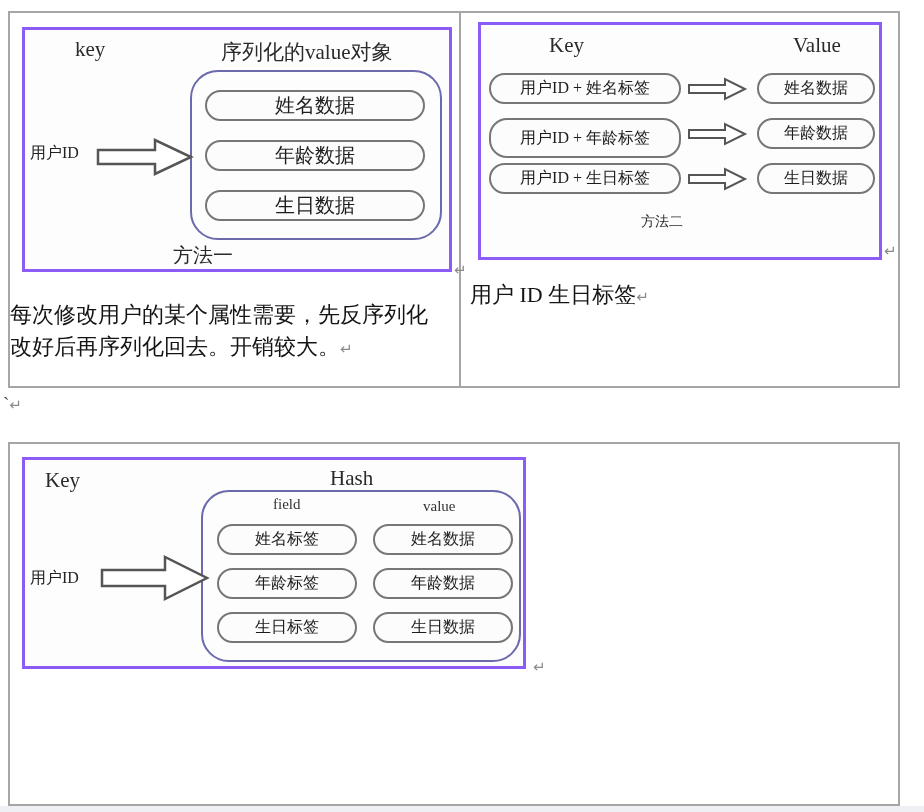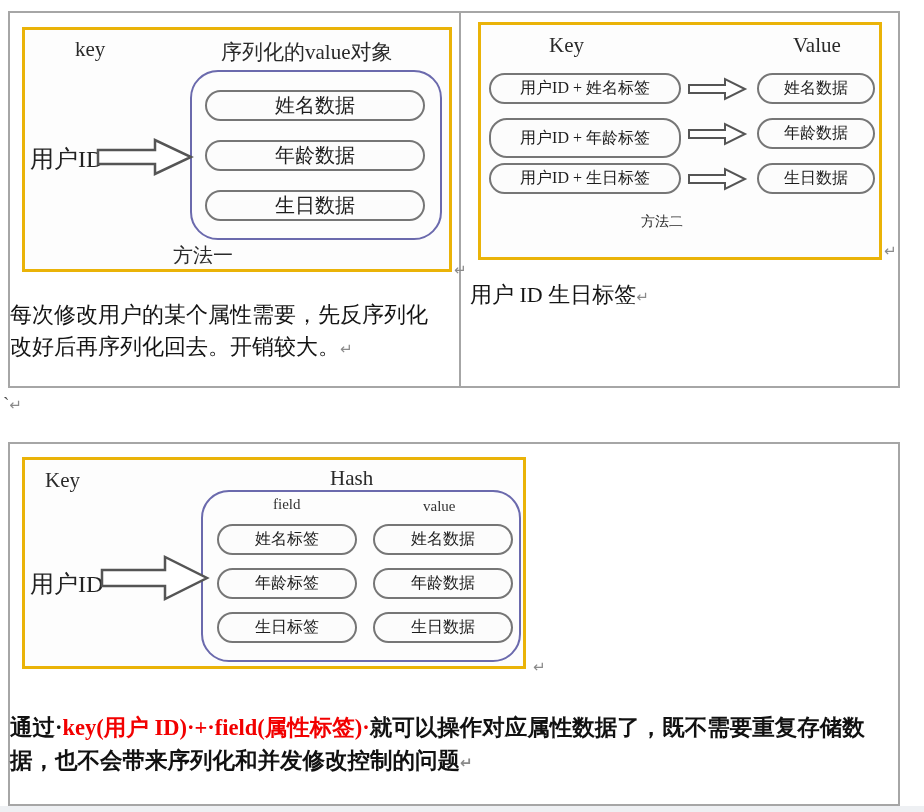--- a/index.html
+++ b/index.html
@@ -4,30 +4,30 @@
 <style>
   html,body{margin:0;padding:0;background:#ffffff;}
   .page{
     position:relative;width:924px;height:812px;background:#ffffff;overflow:hidden;
     font-family:"Liberation Serif","DejaVu Serif",serif;color:#1c1c1c;
   }
   .tbl{position:absolute;border:2px solid #a6a6a6;box-sizing:border-box;background:#ffffff;}
   .tbl1{left:8px;top:11px;width:892px;height:377px;}
   .tbl2{left:8px;top:442px;width:892px;height:364px;}
   .cell-divider{position:absolute;left:449px;top:0;bottom:0;width:2px;background:#a6a6a6;}
-  .diag{position:absolute;border:3px solid #eab308;background:#fdfdfd;box-sizing:border-box;}
+  .diag{position:absolute;border:3px solid #8b5cf6;background:#fdfdfd;box-sizing:border-box;}
   .diag1{left:22px;top:27px;width:430px;height:245px;}
   .diag2{left:478px;top:22px;width:404px;height:238px;}
   .diag3{left:22px;top:457px;width:504px;height:212px;}
   .hdr{position:absolute;font-size:21px;color:#2a2a2a;white-space:nowrap;}
   .group-box{position:absolute;border:2px solid #6b6aad;border-radius:28px;background:transparent;box-sizing:border-box;}
   .pill{position:absolute;border:2px solid #767676;border-radius:18px;background:#fcfcfc;
         display:flex;align-items:center;justify-content:center;font-size:16px;color:#1c1c1c;
         box-sizing:border-box;white-space:nowrap;}
-  .src{position:absolute;font-size:24px;color:#222;white-space:nowrap;}
+  .src{position:absolute;font-size:16px;color:#222;white-space:nowrap;}
   .cap{position:absolute;font-size:20px;color:#2a2a2a;white-space:nowrap;}
   .subhdr{position:absolute;font-size:15px;color:#333;white-space:nowrap;}
   .note{position:absolute;font-size:22px;color:#141414;line-height:32px;white-space:nowrap;}
   .pilcrow{color:#8a8a8a;font-size:15px;font-family:"DejaVu Sans",sans-serif;}
   .gapmark{position:absolute;left:3px;top:393px;font-size:19px;color:#4a4a4a;white-space:nowrap;}
   .conclusion{position:absolute;left:10px;top:711px;font-size:22.5px;font-weight:bold;
               color:#111;line-height:33px;white-space:nowrap;}
   .arrow{position:absolute;}
   .mark-abs{position:absolute;}
   .bottom-strip{position:absolute;left:0;top:806px;width:924px;height:6px;background:#eef0f3;}
@@ -150,19 +150,15 @@
       </div>
 
     <div class="src" style="left:5px;top:108px;">用户ID</div>
 
     <svg class="arrow" style="left:74px;top:90px;" width="112" height="56" viewBox="0 0 112 56">
       <polygon points="3,20 66,20 66,7 108,28 66,49 66,36 3,36" fill="#ffffff" stroke="#555555" stroke-width="2.5" stroke-linejoin="miter"></polygon>
     </svg>
   </div>
   <span class="pilcrow mark-abs" style="left:533px;top:658px;">↵</span>
 
-  <div class="conclusion">
-    <div><span>通过·</span><span style="color: rgb(242, 0, 0);">key(用户 ID)·+·field(属性标签)·</span><span>就可以操作对应属性数据了，既不需要重复存储数</span></div>
-    <div><span>据，也不会带来序列化和并发修改控制的问题</span><span class="pilcrow">↵</span></div>
-  </div>
 
   <div class="bottom-strip"></div>
 </div>
 
 </body></html>

